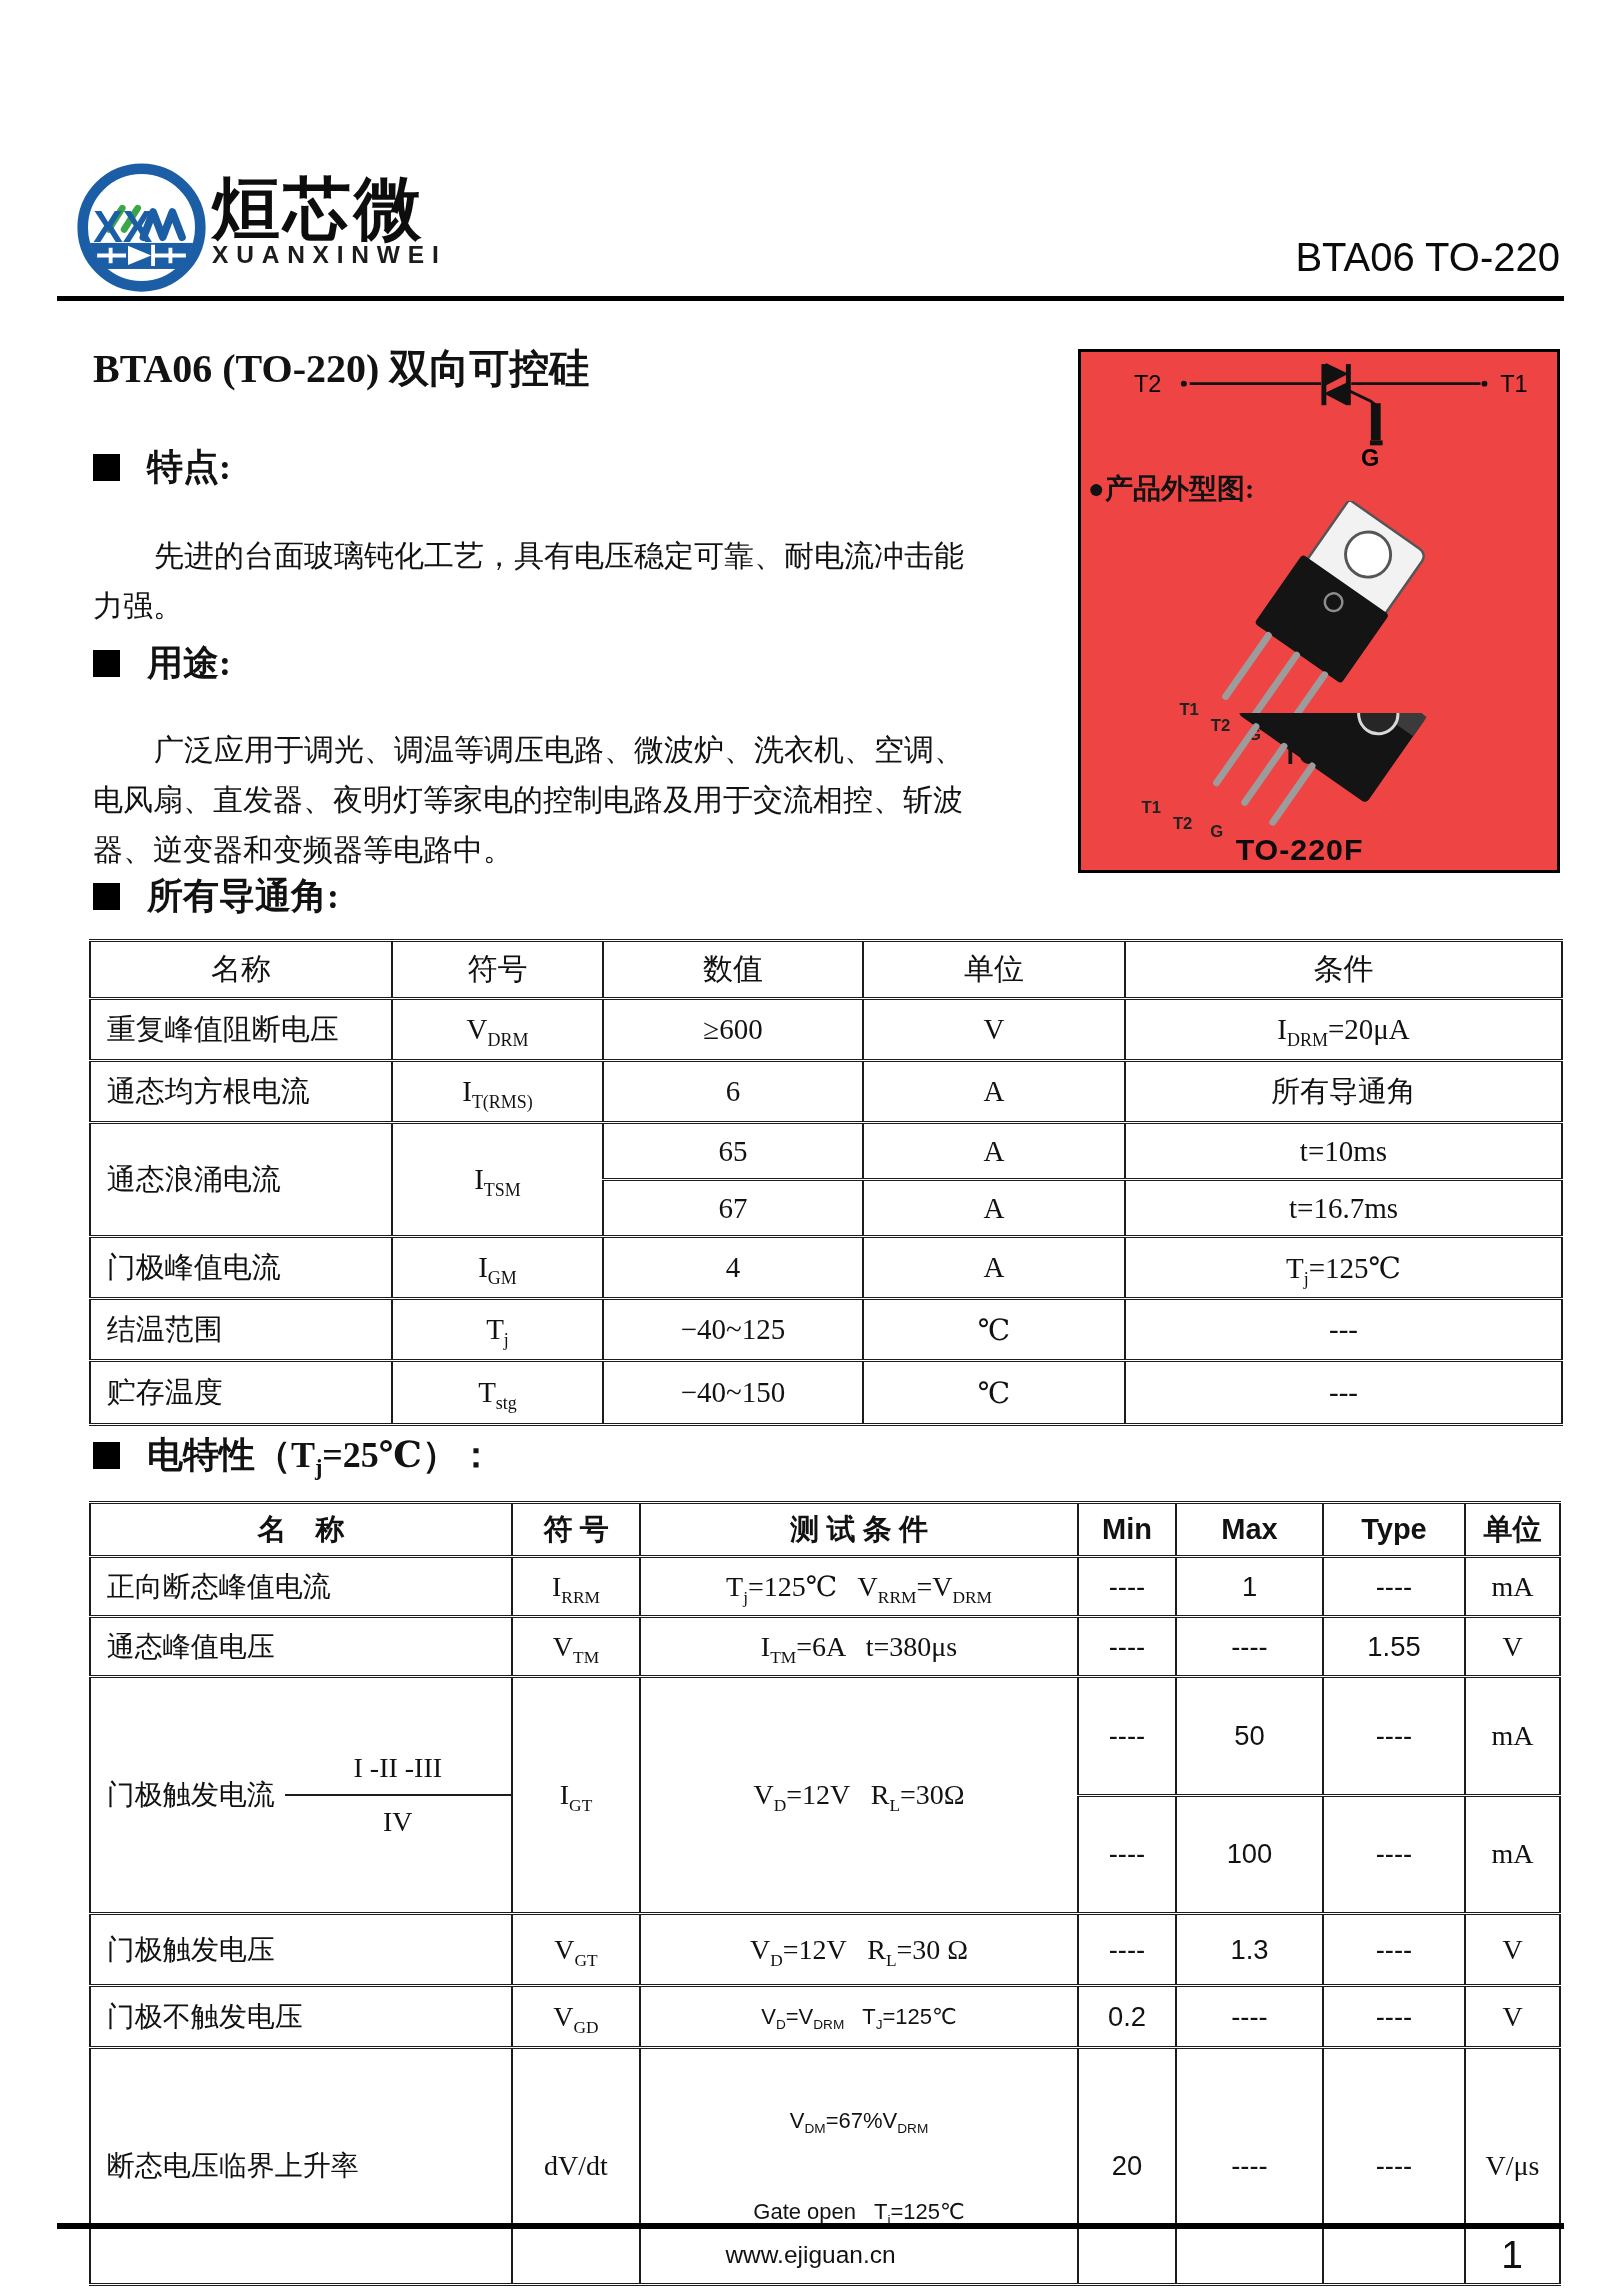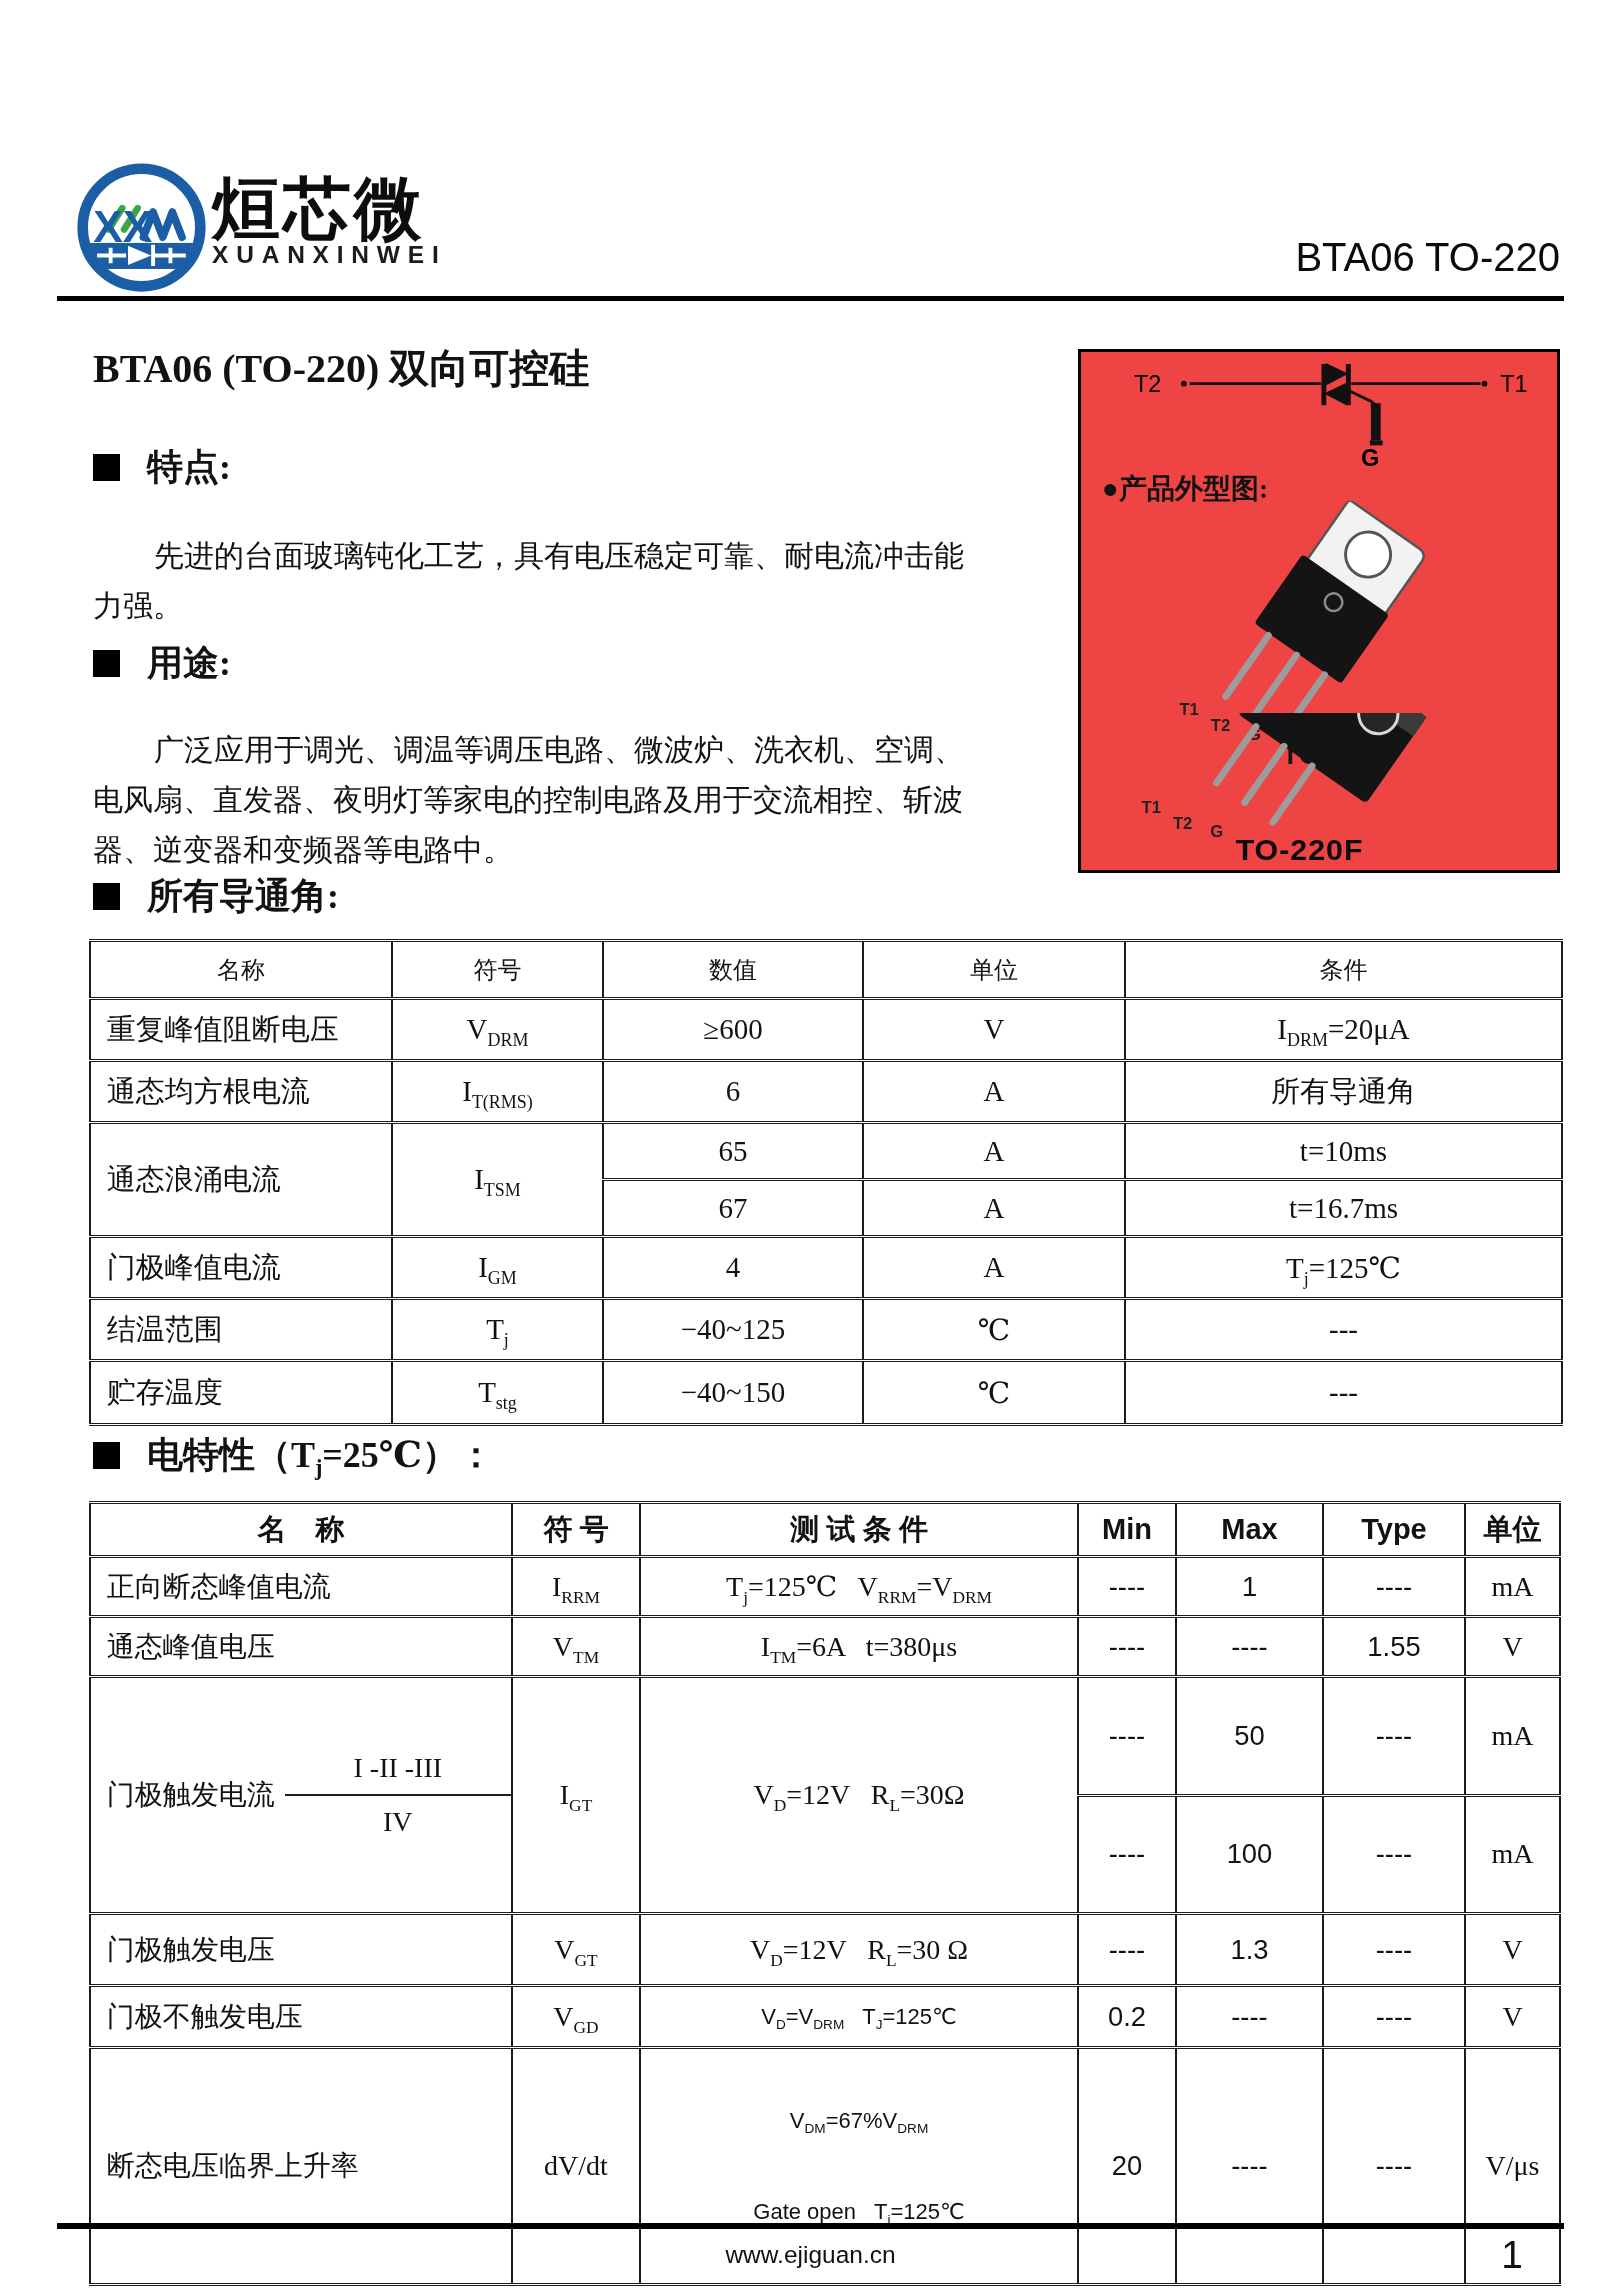--- a/index.html
+++ b/index.html
@@ -18,29 +18,29 @@
   .rule{position:absolute;left:57px;width:1507px;background:#000;}
   .doc-title{position:absolute;left:93px;top:341px;font-size:40px;font-weight:bold;white-space:nowrap;}
   
   .sec{position:absolute;left:93px;display:flex;align-items:center;gap:27.4px;
        font-size:36px;font-weight:bold;white-space:nowrap;}
   .sq{width:26.5px;height:26.5px;background:#000;flex:0 0 auto;}
   .para{position:absolute;left:93px;font-size:30px;line-height:50px;white-space:nowrap;}
   .indent{padding-left:61px;}
   
   .obox{position:absolute;left:1078px;top:349px;width:476px;height:518px;border:3.9px solid #000;background:#ef4444;}
-  .ocaption{position:absolute;left:21px;top:118px;font-size:28px;font-weight:bold;white-space:nowrap;}
+  .ocaption{position:absolute;left:7px;top:118px;font-size:28px;font-weight:bold;white-space:nowrap;}
   
   .ptable{border-collapse:collapse;table-layout:fixed;width:1471px;border:2.9px solid #1c1c1c;}
   .ptable td{border-left:2px solid #1c1c1c;border-right:2px solid #1c1c1c;
              border-top:3.9px double #1c1c1c;border-bottom:3.9px double #1c1c1c;
              text-align:center;vertical-align:middle;padding:0;overflow:hidden;white-space:pre;}
   .ptable .name{text-align:left;padding-left:15.7px;}
   .t1 td{font-size:29px;}
-  .t1 .th{font-size:24px;}
+  .t1 .th{font-size:30px;}
   .t2 td{font-size:28px;}
   .t2 .th-cn{font-weight:bold;font-size:29px;}
   .t2 .th-en{font-weight:bold;font-size:29px;font-family:"Liberation Sans","DejaVu Sans",sans-serif;}
   .t2 .num{font-family:"Liberation Sans","DejaVu Sans",sans-serif;font-size:27.4px;}
   .t2 .scond{font-family:"Liberation Sans","DejaVu Sans",sans-serif;font-size:22px;}
   .h52>td{height:51px;} .h54>td{height:53px;} .h55>td{height:54px;} .h56>td{height:55px;}
   .h58>td{height:57px;} .h60>td{height:59px;} .h62>td{height:61px;} .h70>td{height:69px;}
   .h100>td{height:98px;}
   .igt-wrap{display:flex;height:106px;align-items:stretch;}
   .igt-label{width:44%;display:flex;align-items:center;padding-left:15.7px;}

